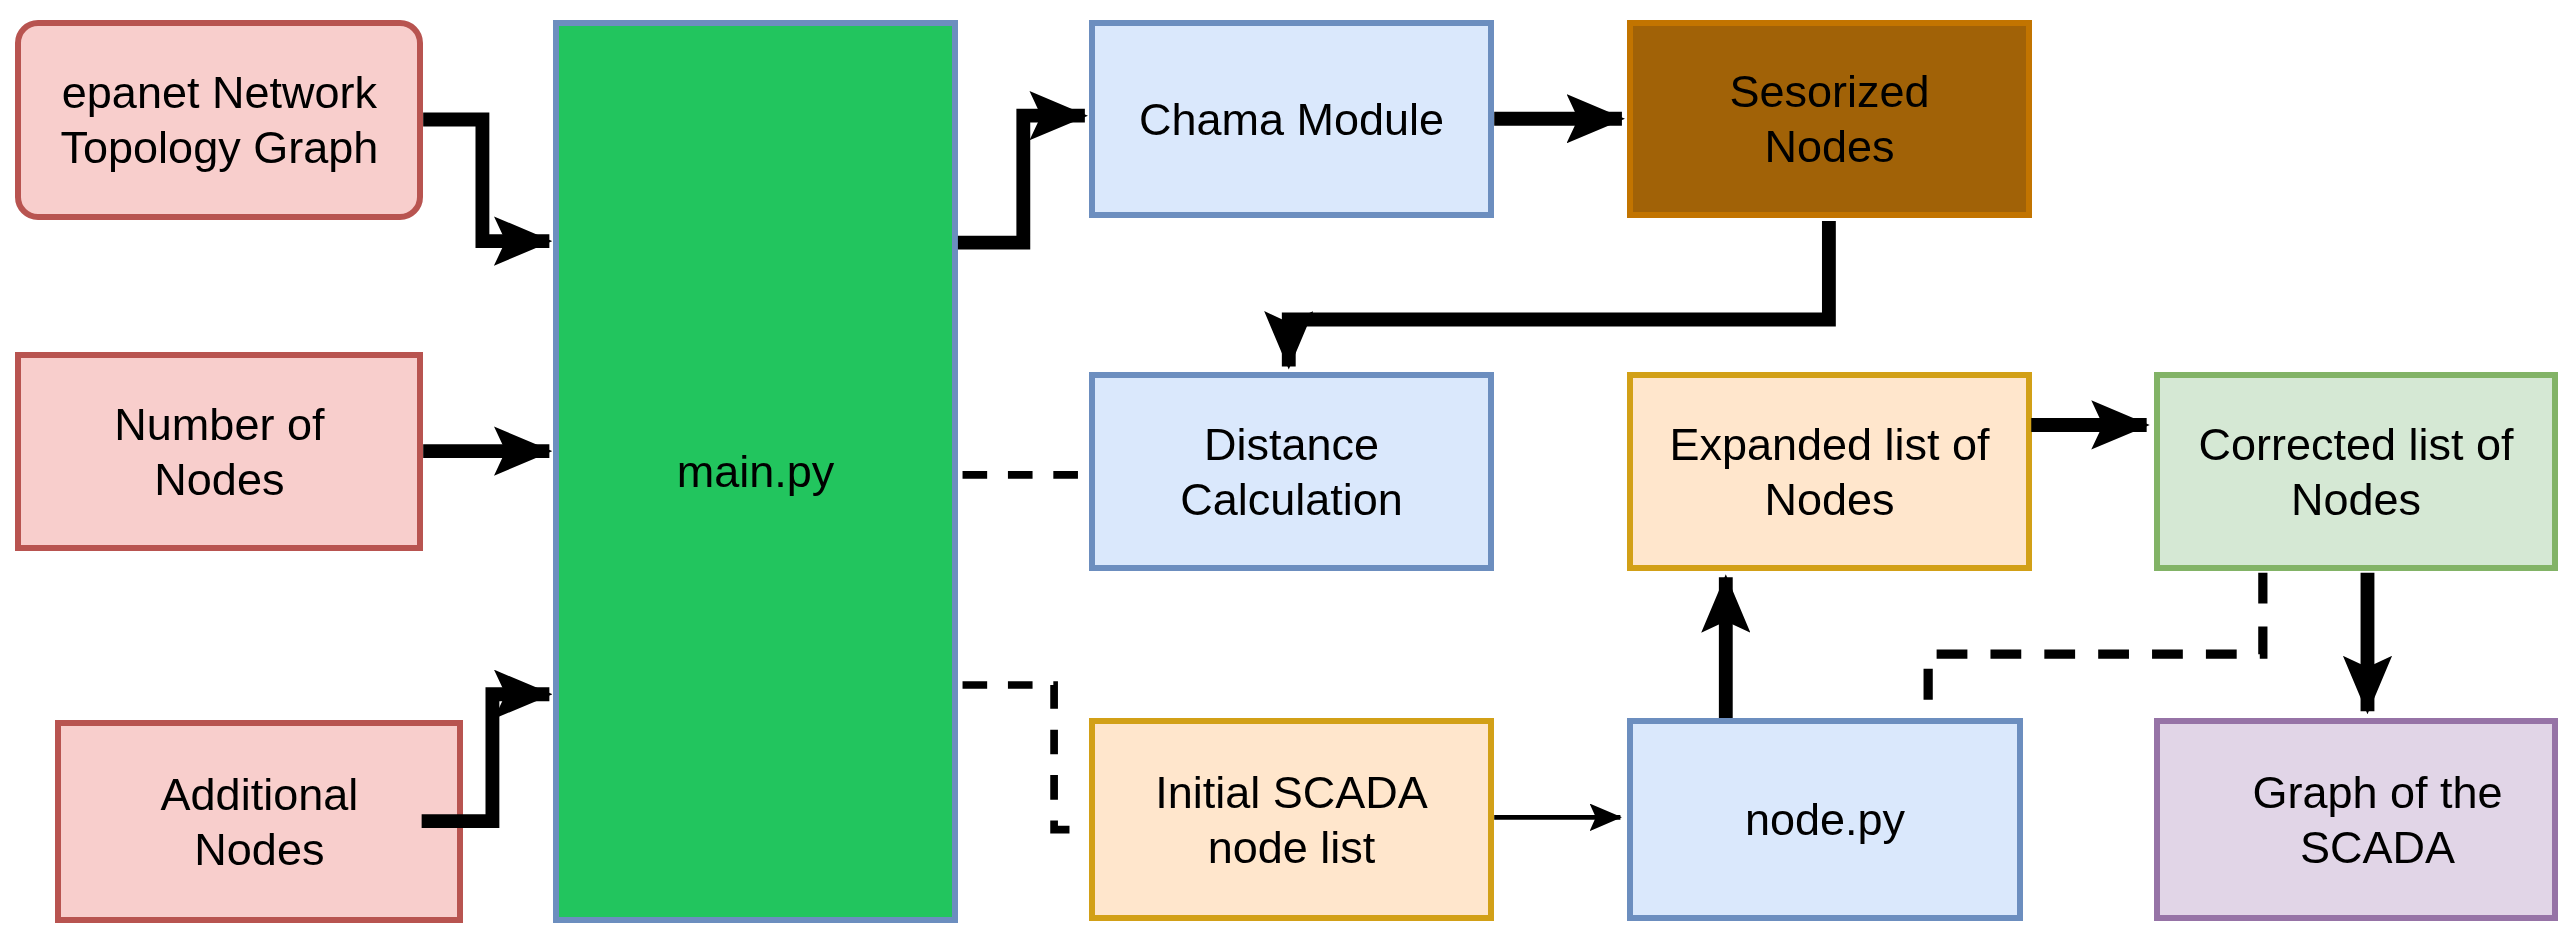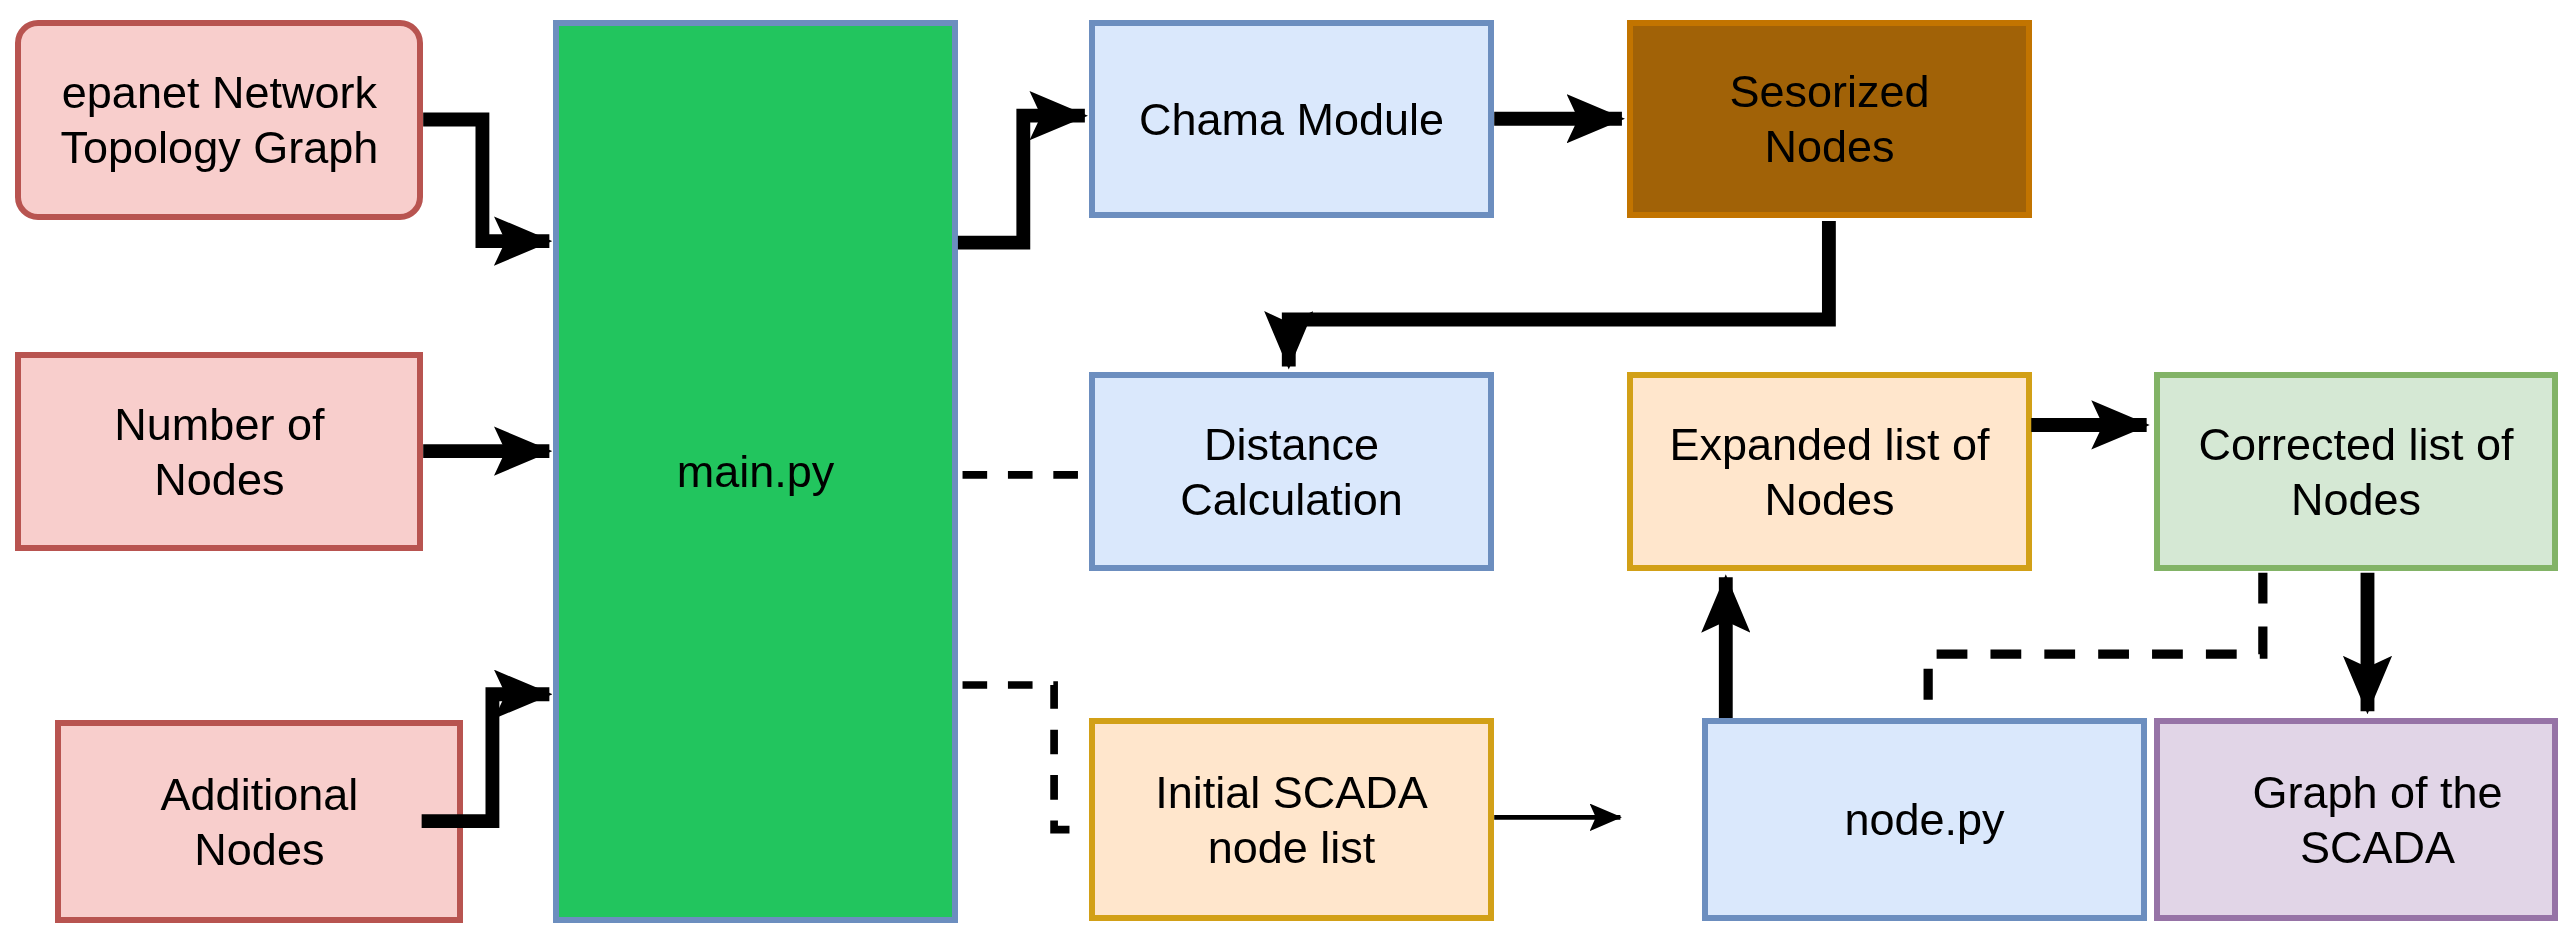--- a/index.html
+++ b/index.html
@@ -111,21 +111,21 @@
   <div class="box" style="left: 2154px; top: 372px; width: 404px; height: 199px; background: rgb(213, 232, 212); border-color: rgb(130, 179, 102);">
     <span class="line">Corrected list of</span>
     <span class="line">Nodes</span>
   </div>
 
   <div class="box" style="left: 1089px; top: 718px; width: 405px; height: 203px; background: rgb(255, 230, 204); border-color: rgb(210, 160, 23);">
     <span class="line">Initial SCADA</span>
     <span class="line">node list</span>
   </div>
 
-  <div class="box" style="left: 1702px; top: 718px; width: 445px; height: 203px; background: rgb(218, 232, 252); border-color: rgb(108, 142, 191);">
+  <div class="box" style="left: 1627px; top: 718px; width: 396px; height: 203px; background: rgb(218, 232, 252); border-color: rgb(108, 142, 191);">
     <span class="line">node.py</span>
     <span class="line"></span>
   </div>
 
   <div class="box" style="left: 2154px; top: 718px; width: 404px; height: 203px; background: rgb(225, 213, 231); border-color: rgb(150, 115, 166); padding-left: 43px;">
     <span class="line">Graph of the</span>
     <span class="line">SCADA</span>
   </div>
 
 </div>

